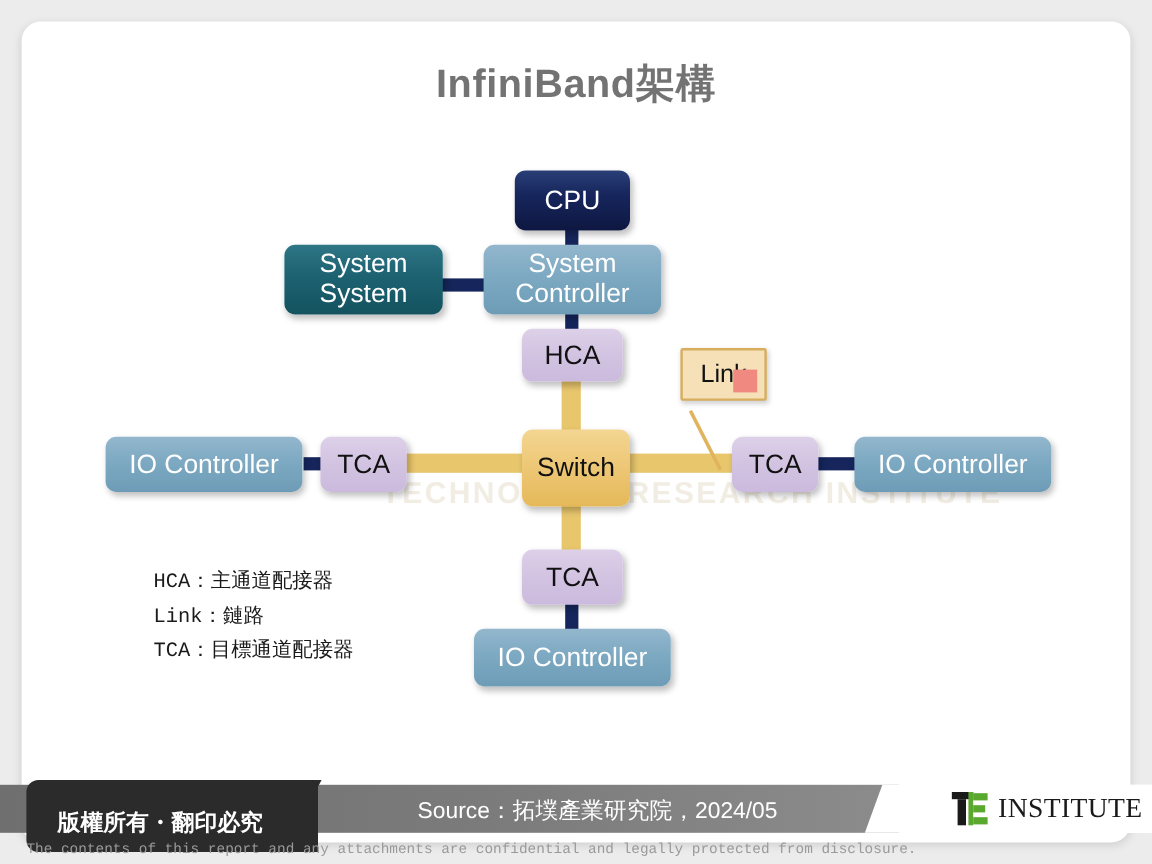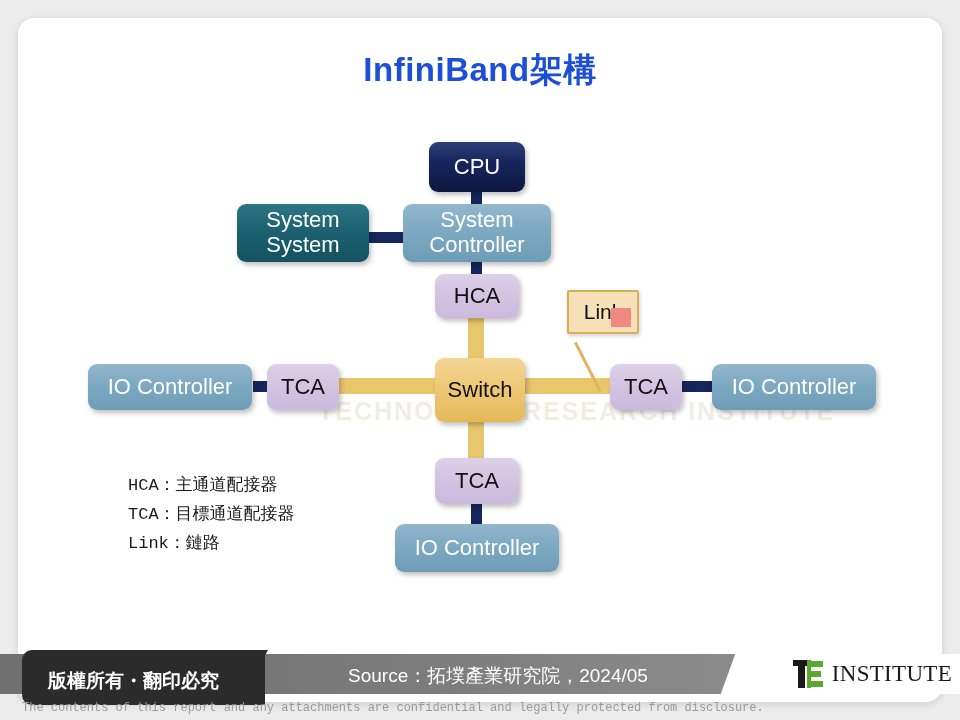--- a/index.html
+++ b/index.html
@@ -29,21 +29,21 @@
 
   
   .title {
     position: absolute;
     left: 0;
     top: 30px;
     width: 924px;
     text-align: center;
     font-size: 33px;
     font-weight: bold;
-    color: #1d4ed8;
+    color: #737373;
     letter-spacing: 0.5px;
   }
 
   
   .watermark {
     position: absolute;
     left: 300px;
     top: 295px;
     width: 360px;
     height: 125px;
@@ -199,21 +199,21 @@
     width: 34px;
     height: 40px;
     background: #ffffff;
     transform: skewX(-20deg);
   }
   .copyright-badge {
     position: absolute;
     left: 22px;
     top: 0px;
     height: 48px;
-    padding: 7px 46px 0 26px;
+    padding: 12px 46px 0 26px;
     background: #2b2b2b;
     color: #ffffff;
     font-size: 19px;
     font-weight: bold;
     display: flex;
     align-items: center;
     border-radius: 10px 0 0 10px;
   }
   .copyright-tail {
     position: absolute;
@@ -352,24 +352,24 @@
       <span>IO Controller</span>
     </div>
 
   </div>
 
   <div class="legend">
     <div class="legend-row">
       <span class="legend-key">HCA</span><span>：</span><span>主通道配接器</span>
     </div>
     <div class="legend-row">
+      <span class="legend-key">Link</span><span>：</span><span>鏈路</span>
+    </div>
+    <div class="legend-row">
       <span class="legend-key">TCA</span><span>：</span><span>目標通道配接器</span>
-    </div>
-    <div class="legend-row">
-      <span class="legend-key">Link</span><span>：</span><span>鏈路</span>
     </div>
   </div>
 
 </div>
 
 <div class="footer">
   <div class="footer-bar"></div>
   <div class="footer-bar-white"></div>
   <div class="footer-bar-slash"></div>
 

